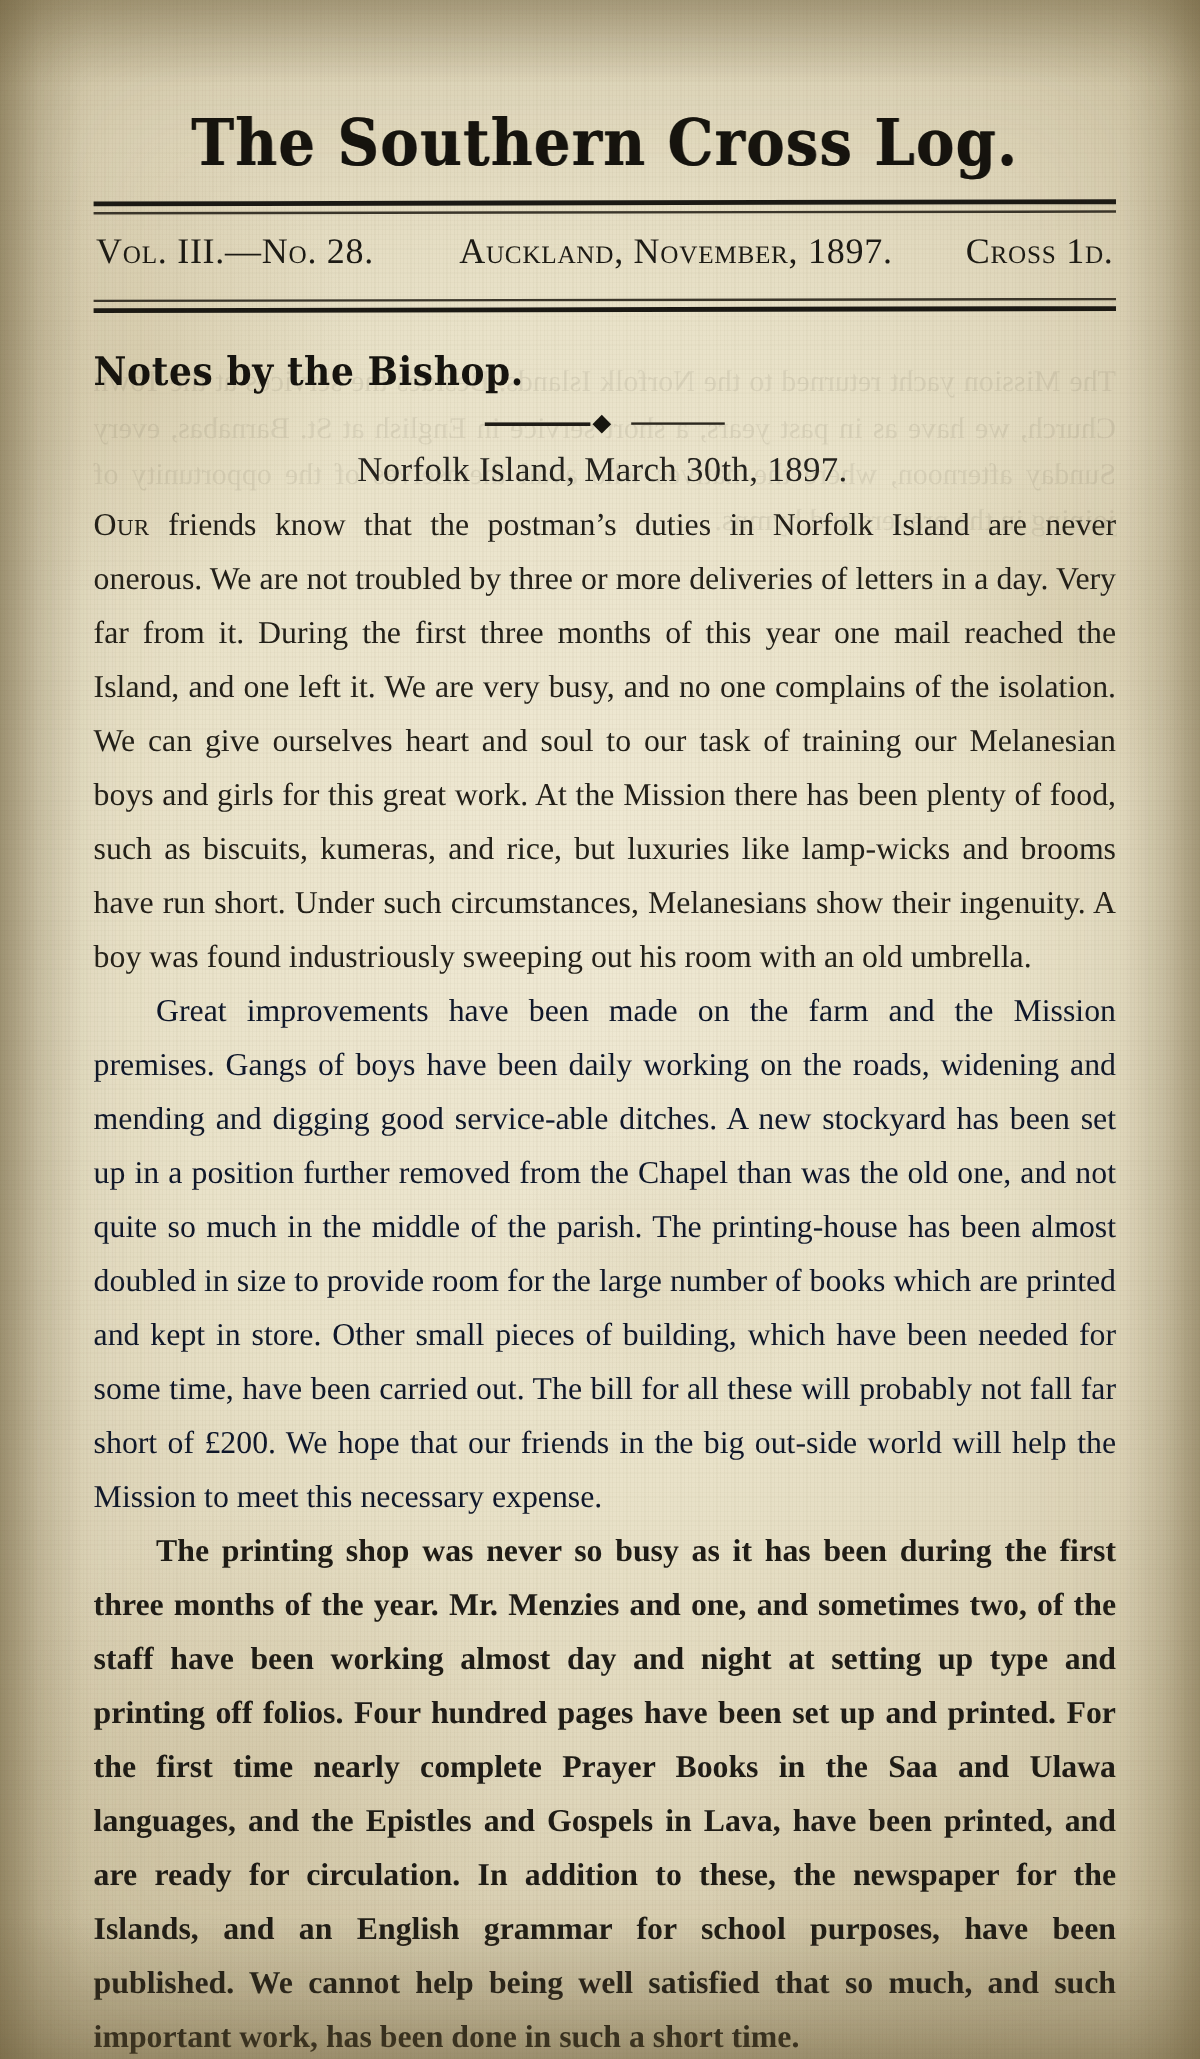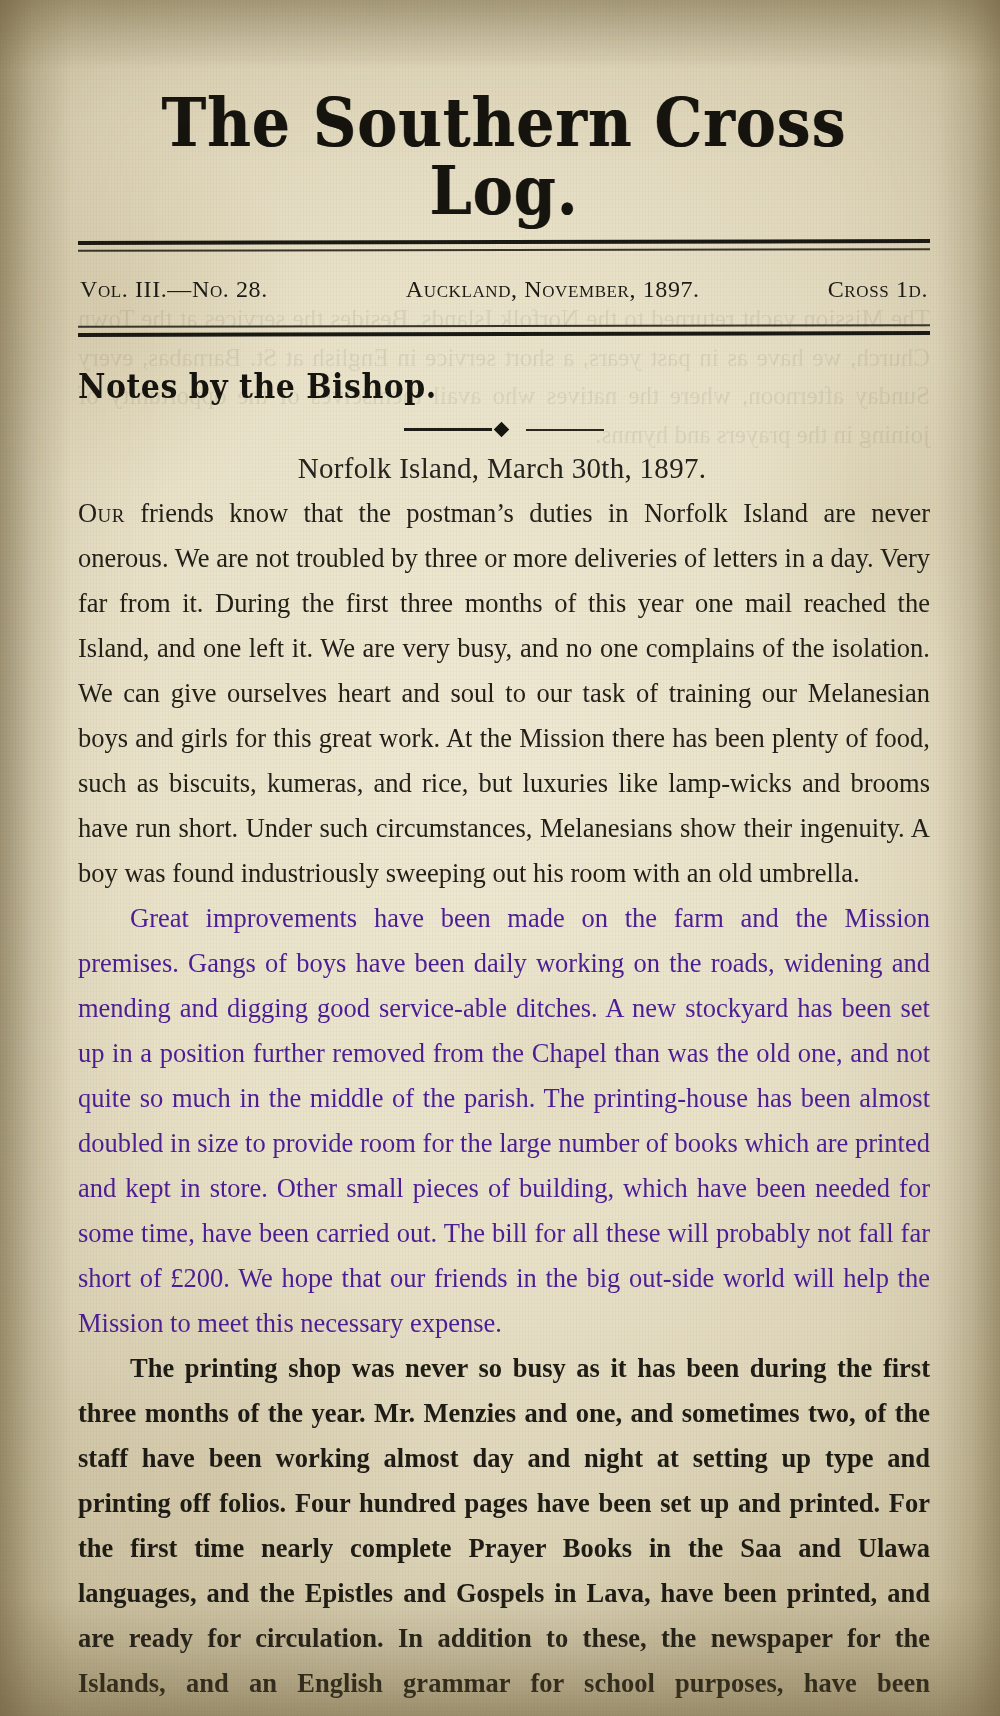--- a/index.html
+++ b/index.html
@@ -99,21 +99,21 @@
     top: 0;
     width: 852px;
     height: 100%;
   }
 
   .masthead {
     margin-top: 96px;
     text-align: center;
     font-family: "DejaVu Serif", "Liberation Serif", serif;
     font-weight: 700;
-    font-size: 60px;
+    font-size: 48px;
     line-height: 1.02;
     letter-spacing: 1px;
     color: #16140f;
     font-feature-settings: "smcp" 0;
   }
   .masthead .blackletter {
     display: inline-block;
     transform: scaleY(1.12);
     text-shadow: 0.5px 0 0 rgba(20,18,12,0.55), -0.4px 0 0 rgba(20,18,12,0.4);
   }
@@ -138,22 +138,22 @@
     transform: rotate(-0.1deg);
   }
 
   .rule-double.flip .thin { top: 0; }
   .rule-double.flip .thick { top: 7px; }
 
   .issue-line {
     display: flex;
     align-items: baseline;
     justify-content: space-between;
-    margin-top: 26px;
-    font-size: 24px;
+    margin-top: 16px;
+    font-size: 30px;
     letter-spacing: 0.4px;
     color: #1d1b15;
   }
   .smallcaps {
     font-variant: small-caps;
     letter-spacing: 0.6px;
   }
   .issue-line .vol { padding-left: 2px; }
   .issue-line .place { padding-left: 10px; }
   .issue-line .price { padding-right: 2px; }
@@ -221,21 +221,21 @@
   .body-text p.indent {
     text-indent: 52px;
   }
   .lead {
     font-variant: small-caps;
     letter-spacing: 0.4px;
   }
 
   
   .body-text p:nth-child(1) { color: #232019; }
-  .body-text p:nth-child(2) { color: #4c1d95; }
+  .body-text p:nth-child(2) { color: #0f172a; }
   .body-text p:nth-child(3) { color: #1f1c16; font-weight: bold; }
 </style>
 </head>
 <body>
 
 <div class="page">
 
   <div class="paper-base"></div>
   <div class="paper-grain"></div>
   <div class="paper-blotch"></div>

